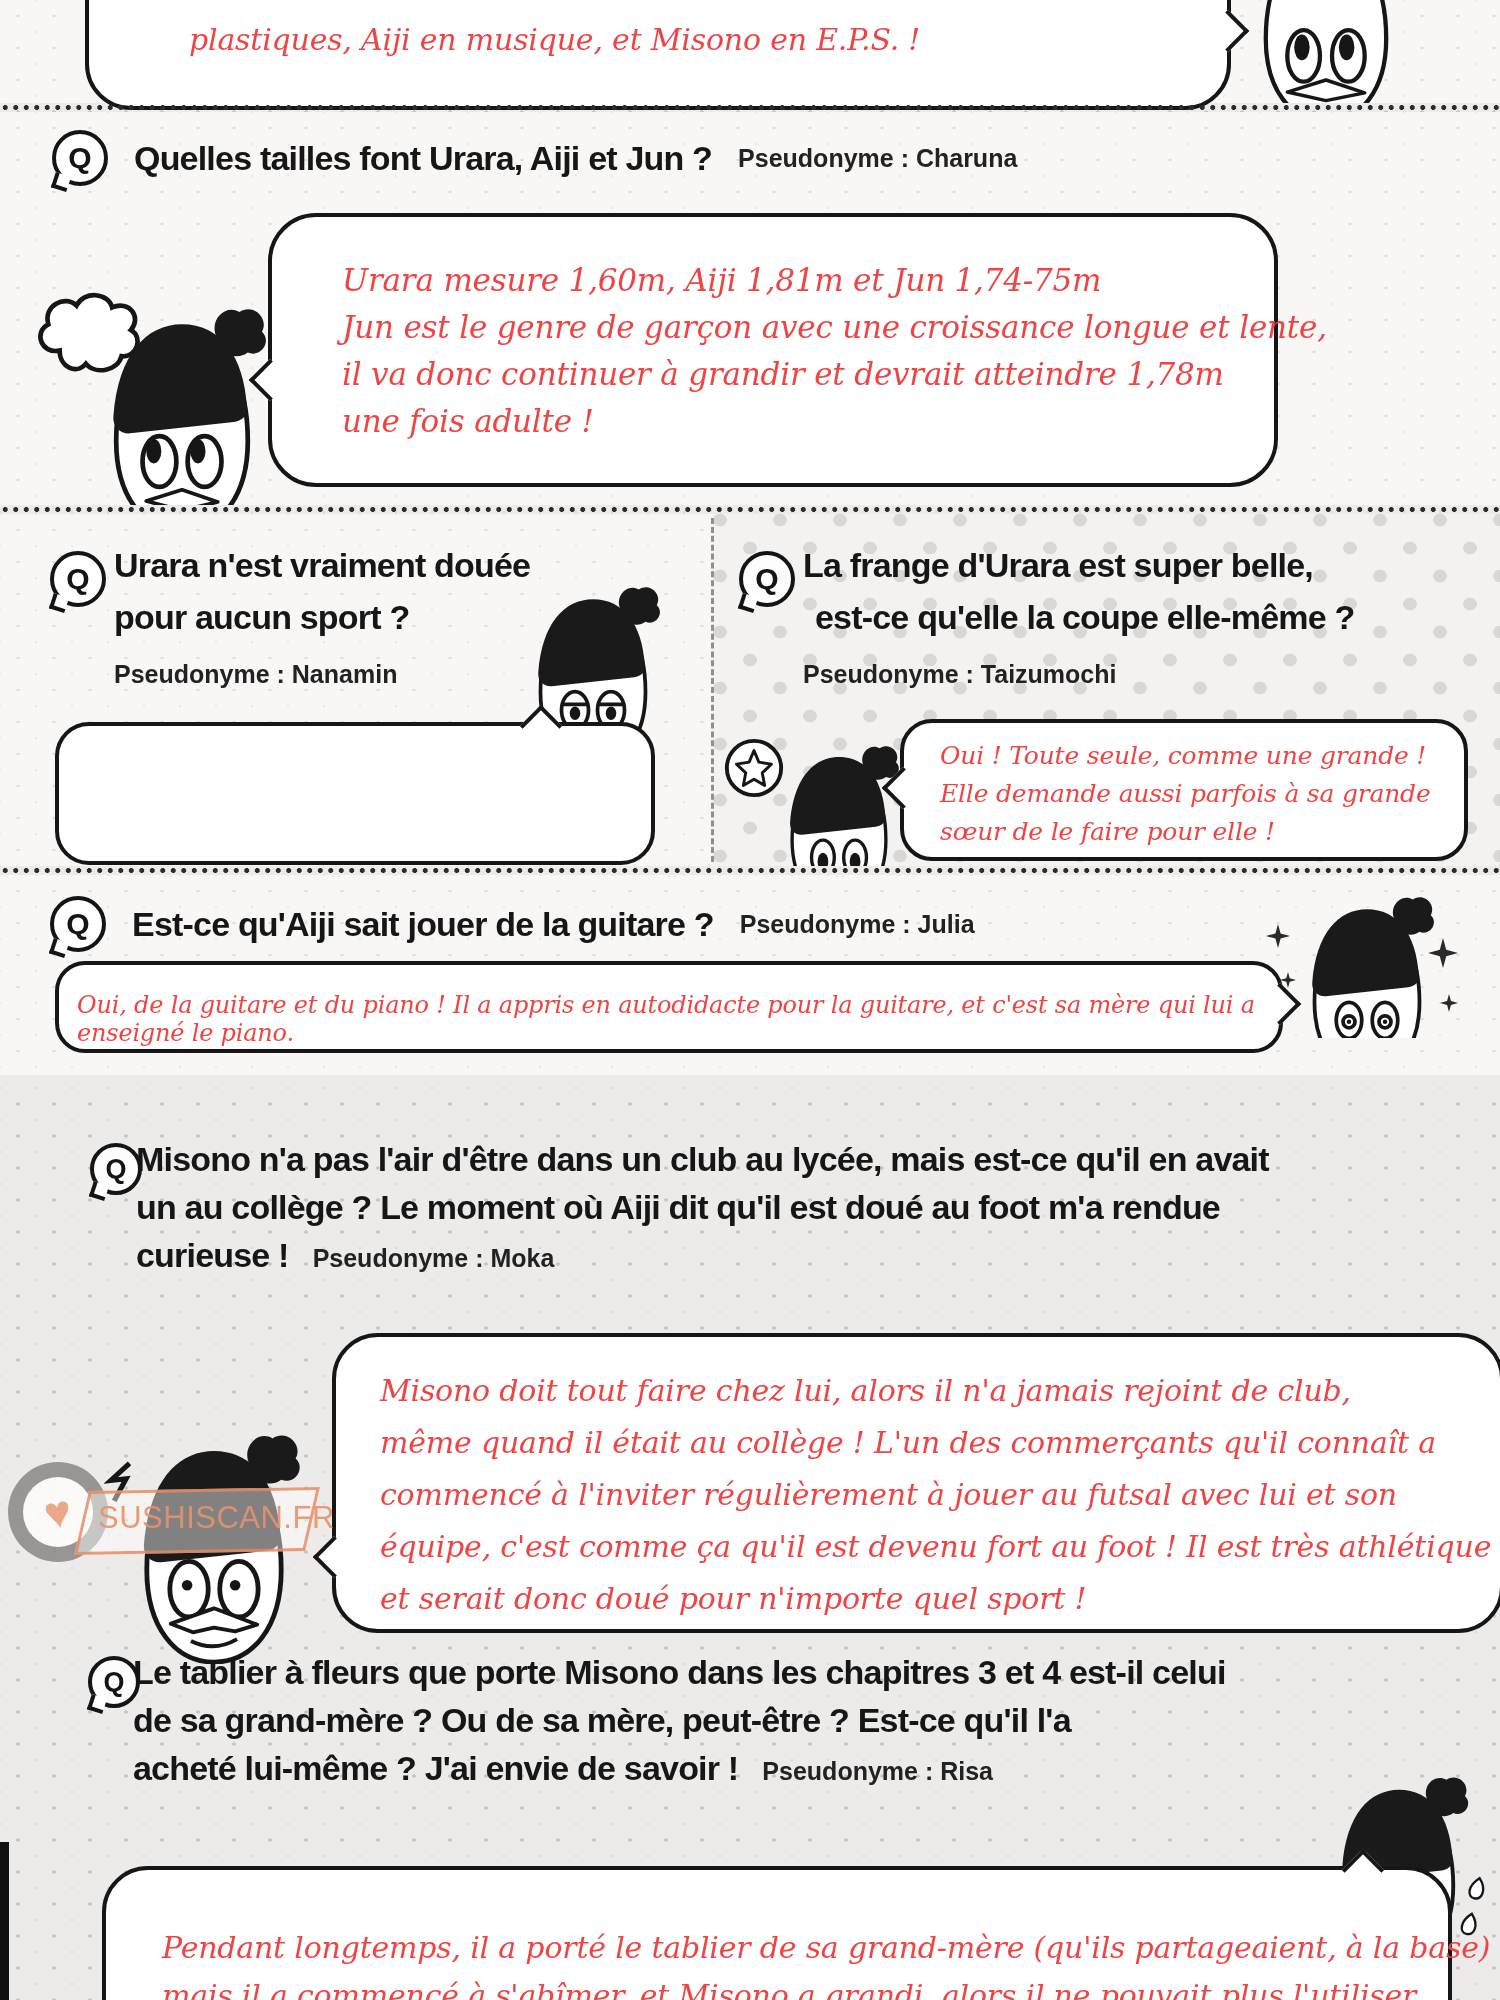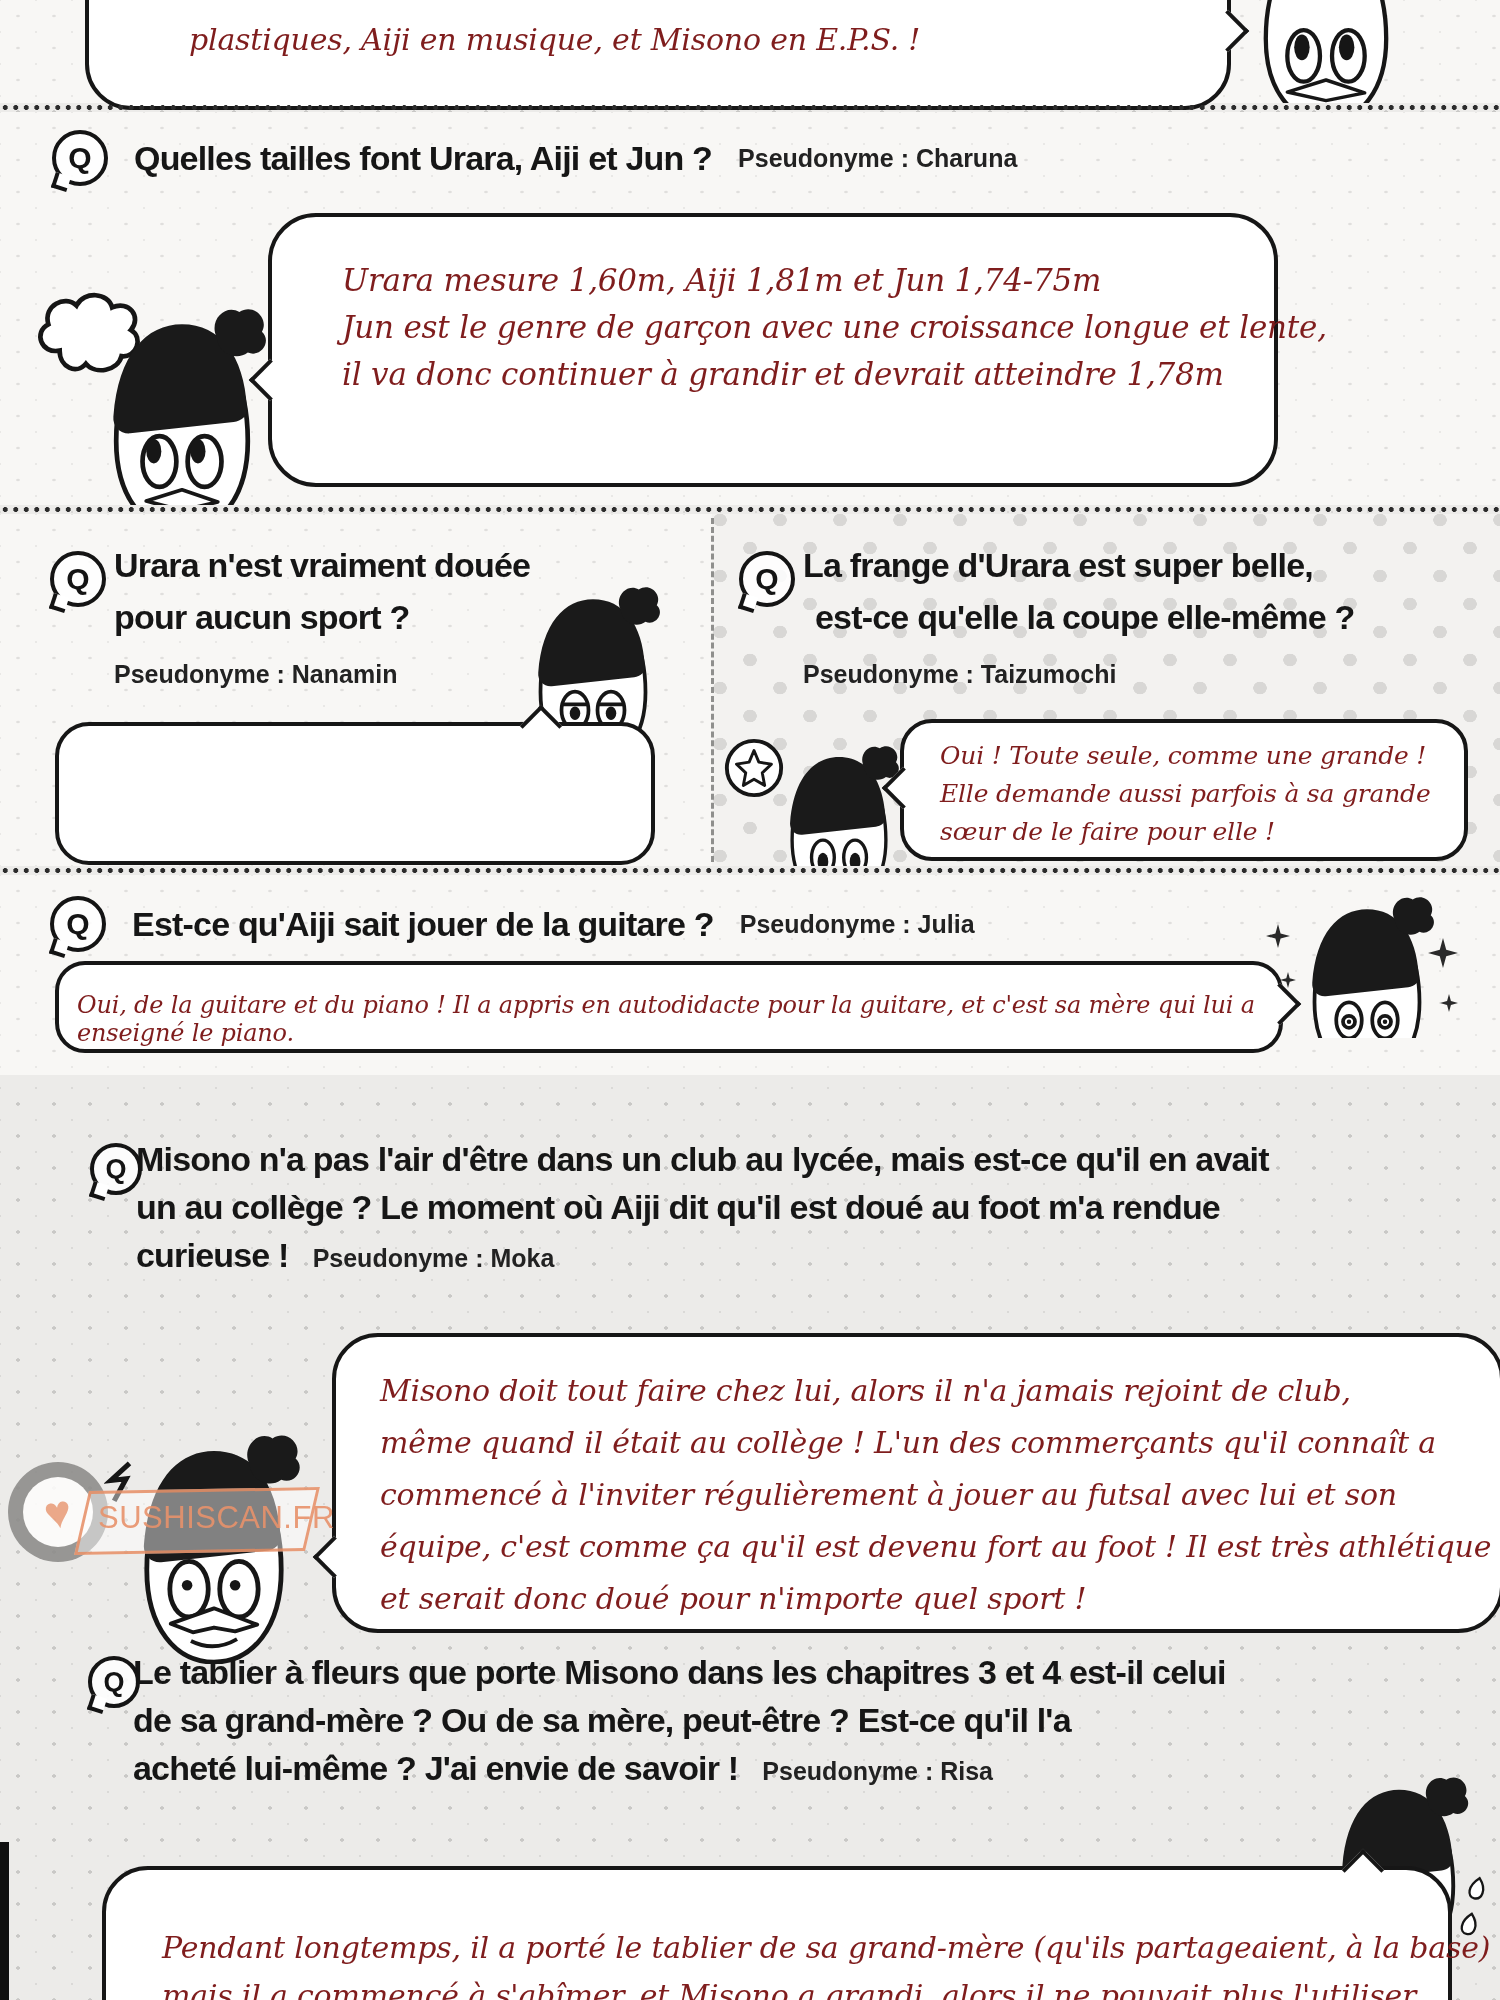--- a/index.html
+++ b/index.html
@@ -20,21 +20,21 @@
     background-size:60px 56px,60px 56px;background-position:8px 6px,38px 34px;}
   .sep{position:absolute;left:0;width:1500px;height:9px;z-index:4;
     background-image:radial-gradient(circle,#2b2b2b 2.2px,transparent 2.6px);
     background-size:10.5px 9px;background-repeat:repeat-x;}
   .vdash{position:absolute;border-left:3px dashed #8f8f8d;z-index:1;}
   .bubble{position:absolute;background:#fff;border:4px solid #161616;z-index:2;}
   .tail{position:absolute;width:26px;height:26px;background:#fff;z-index:3;}
   .tail.t-left{border-left:4px solid #161616;border-bottom:4px solid #161616;transform:rotate(45deg);}
   .tail.t-right{border-right:4px solid #161616;border-top:4px solid #161616;transform:rotate(45deg);}
   .tail.t-up{border-left:4px solid #161616;border-top:4px solid #161616;transform:rotate(45deg);}
-  .hand{position:absolute;font-family:"DejaVu Serif",serif;font-style:italic;color:#7f1d1d;letter-spacing:-.2px;}
+  .hand{position:absolute;font-family:"DejaVu Serif",serif;font-style:italic;color:#ef4444;letter-spacing:-.2px;}
   .hand div{white-space:nowrap;}
   .question{font-weight:700;font-size:34px;letter-spacing:-.8px;color:#161616;white-space:nowrap;}
   .pseudo{font-weight:700;font-size:25px;color:#222;white-space:nowrap;}
   .abs{position:absolute;}
   .qrow{position:absolute;display:flex;align-items:center;gap:26px;z-index:2;}
   .qicon{position:relative;width:48px;height:48px;flex:0 0 48px;border:4px solid #141414;border-radius:50%;
     background:rgba(255,255,255,.85);display:flex;align-items:center;justify-content:center;
     font-weight:800;font-size:30px;color:#141414;z-index:2;}
   .qicon.sm{width:44px;height:44px;flex:0 0 44px;font-size:27px;}
   .qicon .qtail{position:absolute;left:-3px;bottom:-8px;width:12px;height:12px;background:#fff;
@@ -107,20 +107,21 @@
       <path d="M62 216 100 204 138 217 100 226Z" fill="#fff" stroke="#161616" stroke-width="4" stroke-linejoin="round"></path>
       <path d="M84 234Q102 240 120 232" fill="none" stroke="#161616" stroke-width="3.5"></path>
     </svg>
   </div>
   <div class="bubble" style="left:268px;top:213px;width:1002px;height:266px;border-radius:48px;">
     <span class="tail t-left" style="left:-17px;top:148px;"></span>
     <div class="hand" style="left:70px;top:40px;font-size:31px;line-height:47px;">
       <div>Urara mesure 1,60m, Aiji 1,81m et Jun 1,74-75m</div>
       <div>Jun est le genre de garçon avec une croissance longue et lente,</div>
       <div>il va donc continuer à grandir et devrait atteindre 1,78m</div>
+      <div>une fois adulte !</div>
     </div>
   </div>
 
   <span class="qicon abs" style="position:absolute;left:50px;top:551px;">
       <span class="qtail"></span>
       <span>Q</span>
     </span>
   <div class="question abs" style="left:114px;top:546px;">Urara n'est vraiment douée</div>
   <div class="question abs" style="left:114px;top:598px;">pour aucun sport ?</div>
   <div class="pseudo abs" style="left:114px;top:660px;text-align:center;">Pseudonyme : Nanamin</div>

